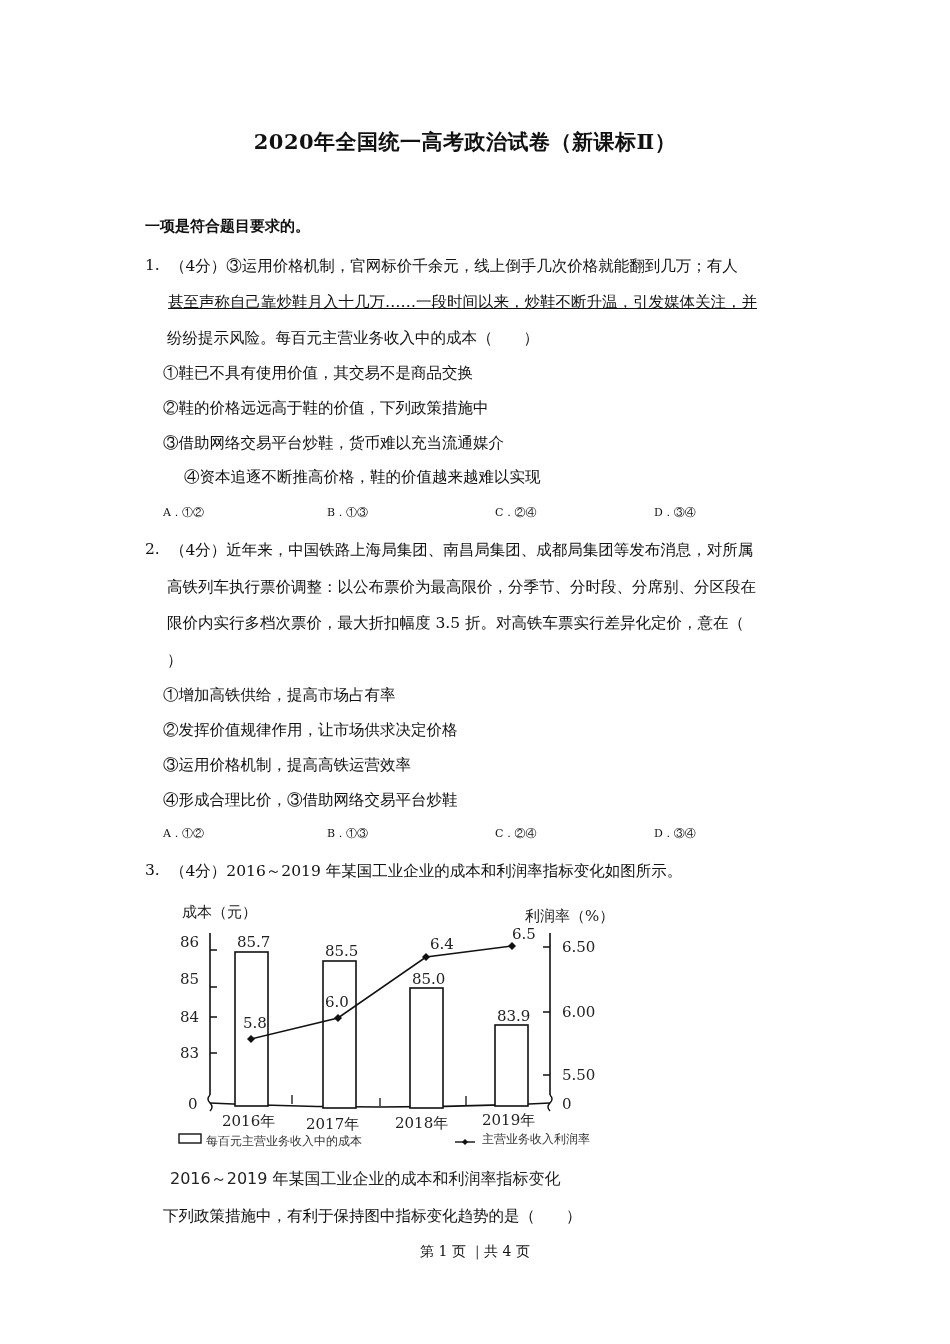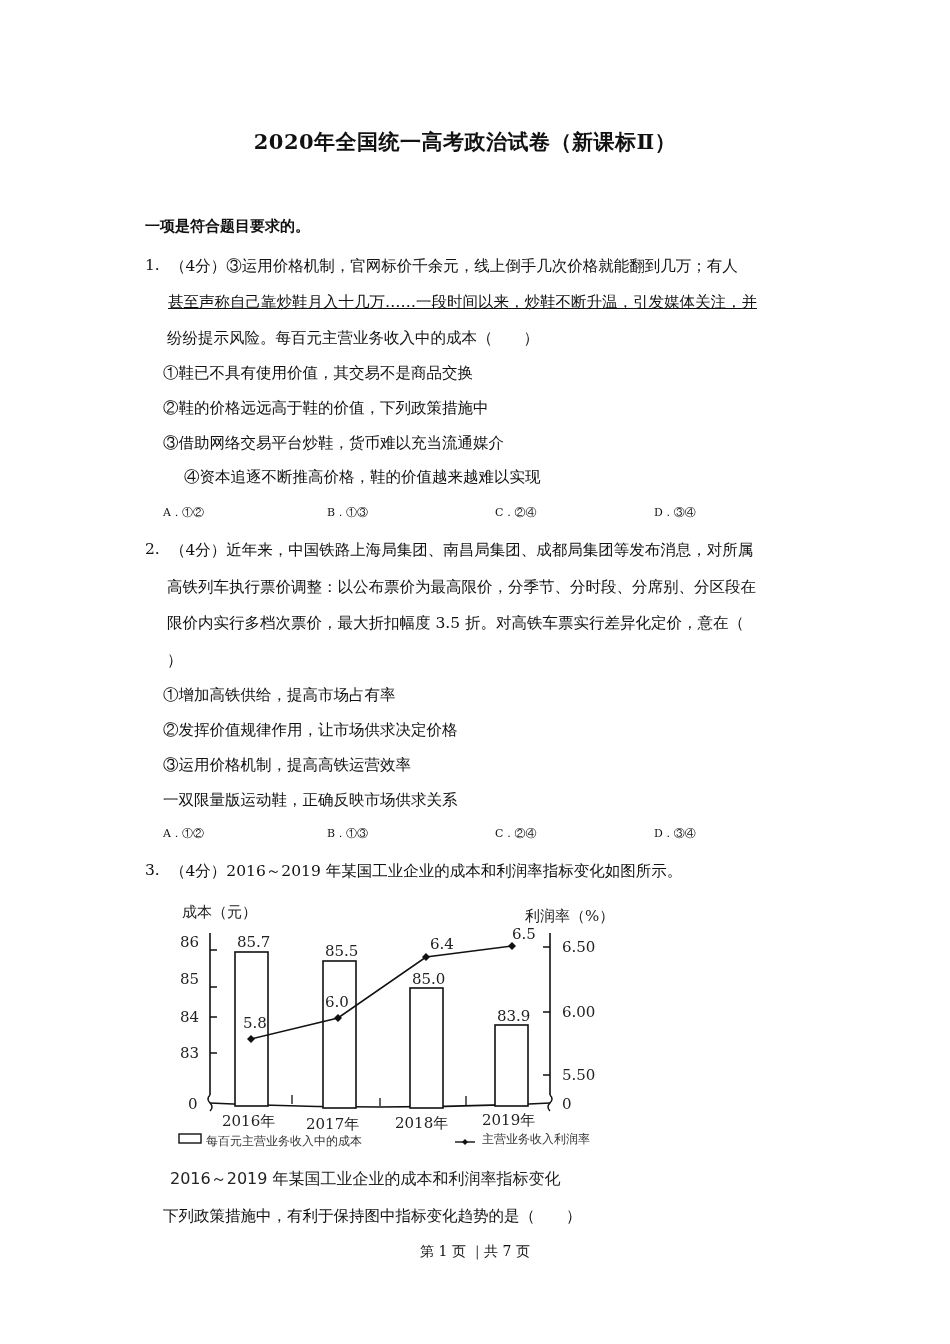--- a/index.html
+++ b/index.html
@@ -39,21 +39,21 @@
 
   <div>
     <span class="qnum" style="top:540px;">2.</span>
     <div class="line" style="top:540px; left:170px;">（4分）近年来，中国铁路上海局集团、南昌局集团、成都局集团等发布消息，对所属</div>
     <div class="line" style="top:577px; left:167px;">高铁列车执行票价调整：以公布票价为最高限价，分季节、分时段、分席别、分区段在</div>
     <div class="line" style="top:613px; left:167px;">限价内实行多档次票价，最大折扣幅度 3.5 折。对高铁车票实行差异化定价，意在（</div>
     <div class="line" style="top:650px; left:167px;">）</div>
     <div class="line" style="top:685px; left:163px;">①增加高铁供给，提高市场占有率</div>
     <div class="line" style="top:720px; left:163px;">②发挥价值规律作用，让市场供求决定价格</div>
     <div class="line" style="top:755px; left:163px;">③运用价格机制，提高高铁运营效率</div>
-    <div class="line" style="top:790px; left:163px;">一双限量版运动鞋，正确反映市场供求关系</div>
+    <div class="line" style="top:790px; left:163px;">④形成合理比价，③借助网络交易平台炒鞋</div>
     <div class="opt" style="top:826px; left:163px;">A．①②</div>
     <div class="opt" style="top:826px; left:327px;">B．①③</div>
     <div class="opt" style="top:826px; left:495px;">C．②④</div>
     <div class="opt" style="top:826px; left:654px;">D．③④</div>
   </div>
 
   <div>
     <span class="qnum" style="top:861px;">3.</span>
     <div class="line" style="top:861px; left:170px;">（4分）2016～2019 年某国工业企业的成本和利润率指标变化如图所示。</div>
 
@@ -121,14 +121,14 @@
         <path d="M295 244 l3 3 -3 3 -3 -3z" fill="#111"></path>
         <text x="312" y="248" font-size="12" fill="#333">主营业务收入利润率</text>
 
         <text x="0" y="289" font-size="16" font-family="'DejaVu Sans','Liberation Sans',sans-serif" fill="#222">2016～2019 年某国工业企业的成本和利润率指标变化</text>
       </svg>
     </div>
 
     <div class="line" style="top:1206px; left:163px;">下列政策措施中，有利于保持图中指标变化趋势的是（　　）</div>
   </div>
 
-  <div class="footer">第 1 页 ｜共 7 页</div>
+  <div class="footer">第 1 页 ｜共 4 页</div>
 </div>
 
 </body></html>

